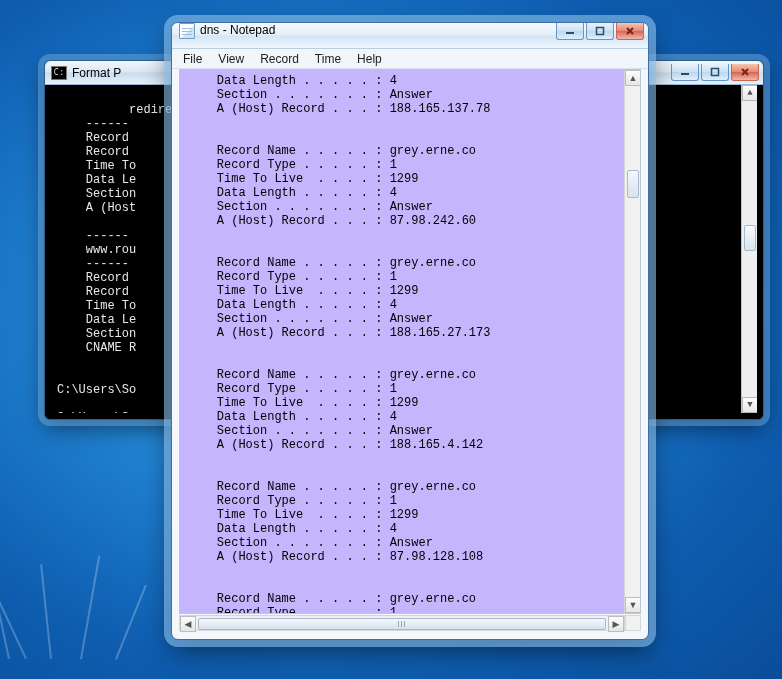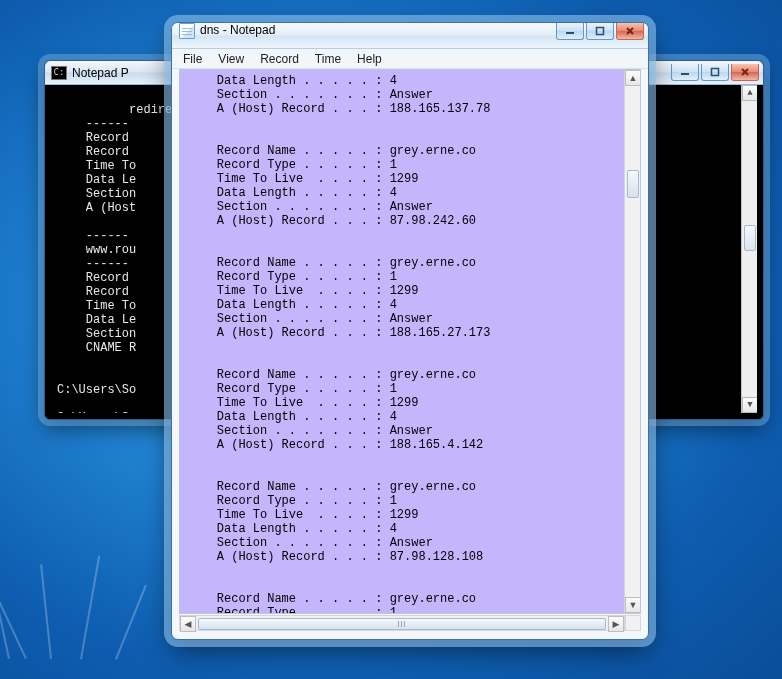--- a/index.html
+++ b/index.html
@@ -223,21 +223,21 @@
     <div class="l" style="left:8px;height:90px;transform:rotate(-12deg)"></div>
     <div class="l" style="left:25px;height:115px;transform:rotate(-25deg)"></div>
     <div class="l" style="left:50px;height:95px;transform:rotate( -6deg)"></div>
     <div class="l" style="left:80px;height:105px;transform:rotate(10deg)"></div>
     <div class="l" style="left:115px;height:80px;transform:rotate(22deg)"></div>
   </div>
 
   <div class="cmdwin">
     <div class="titlebar">
       <span class="ticon">C:</span>
-      <span>Notepad P</span>
+      <span>Format P</span>
       <div class="wbtns">
         <div class="wbtn">
           <svg width="10" height="10">
               <line x1="1" y1="7" x2="9" y2="7" stroke="#2a4e73" stroke-width="2"></line>
             </svg>
         </div>
         <div class="wbtn">
           <svg width="10" height="10">
               <rect x="1.5" y="1.5" width="7" height="7" fill="none" stroke="#2a4e73" stroke-width="1.5"></rect>
             </svg>

